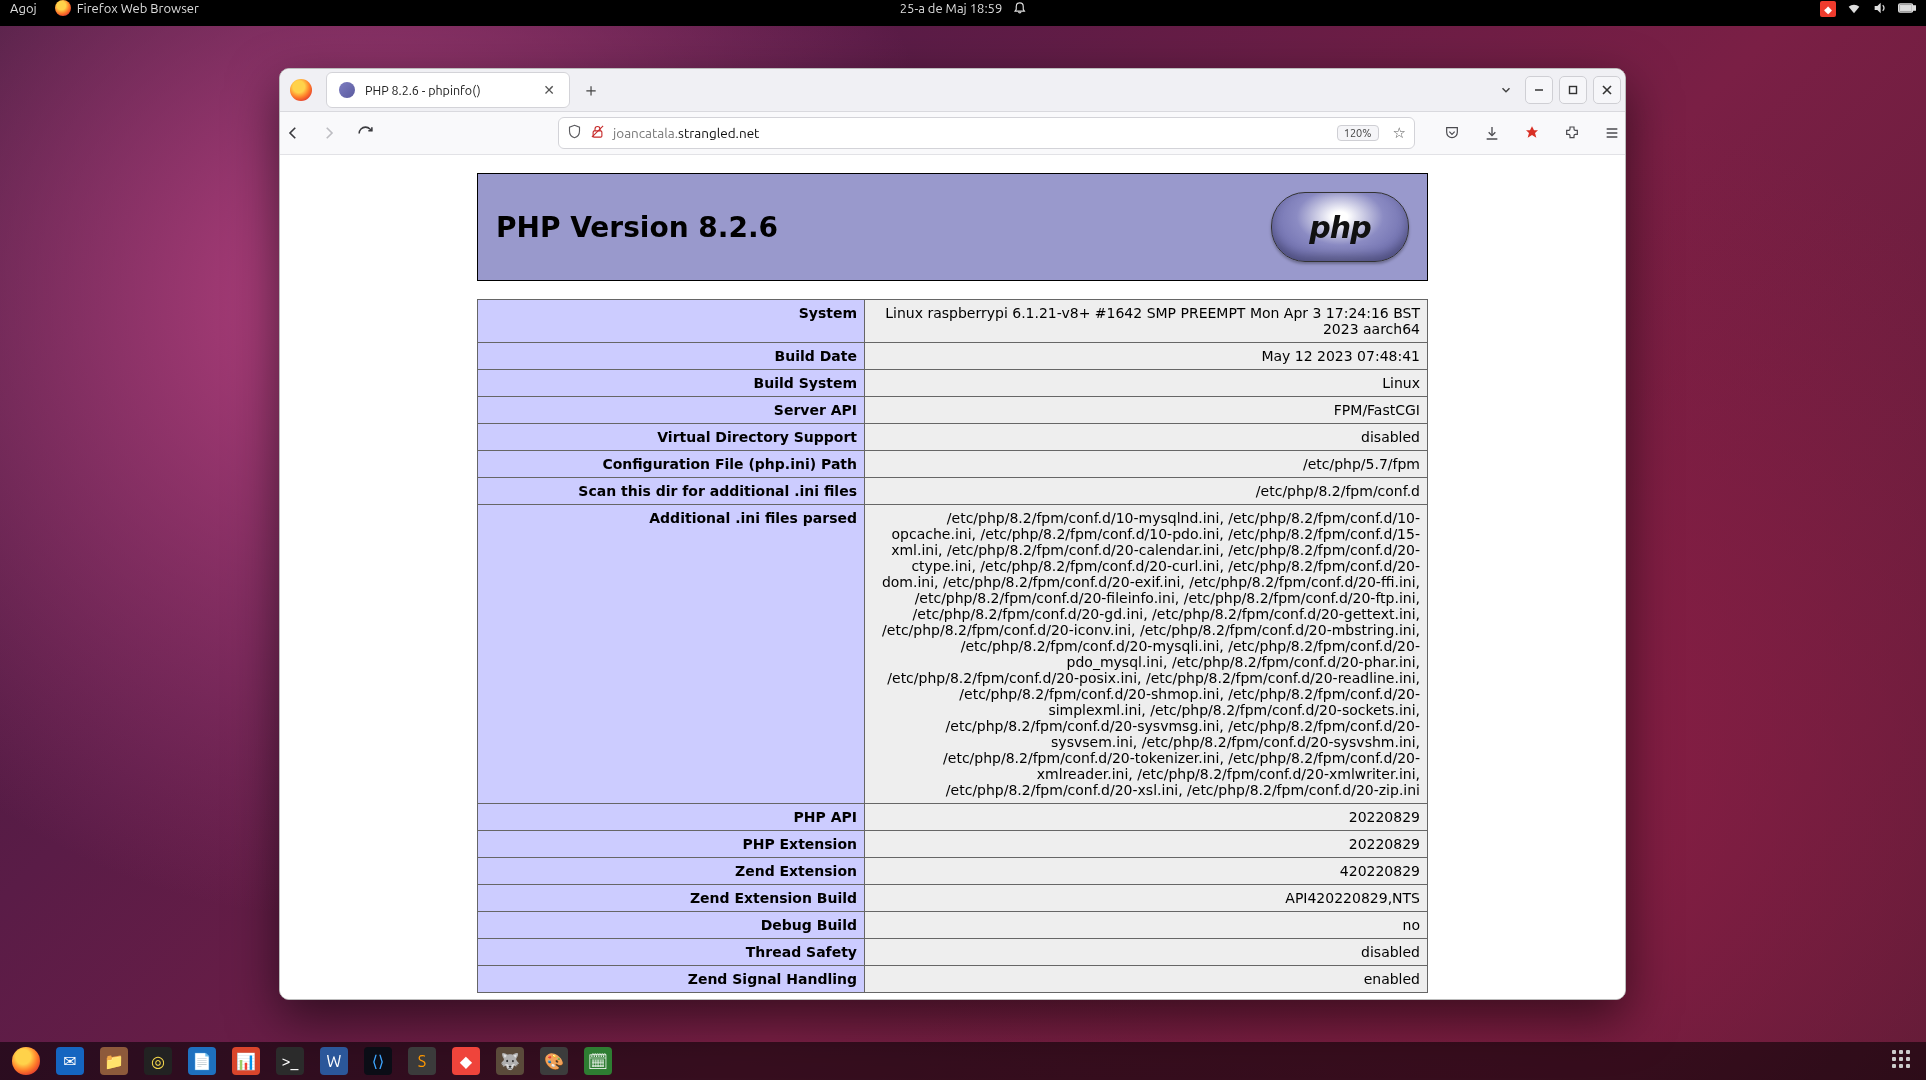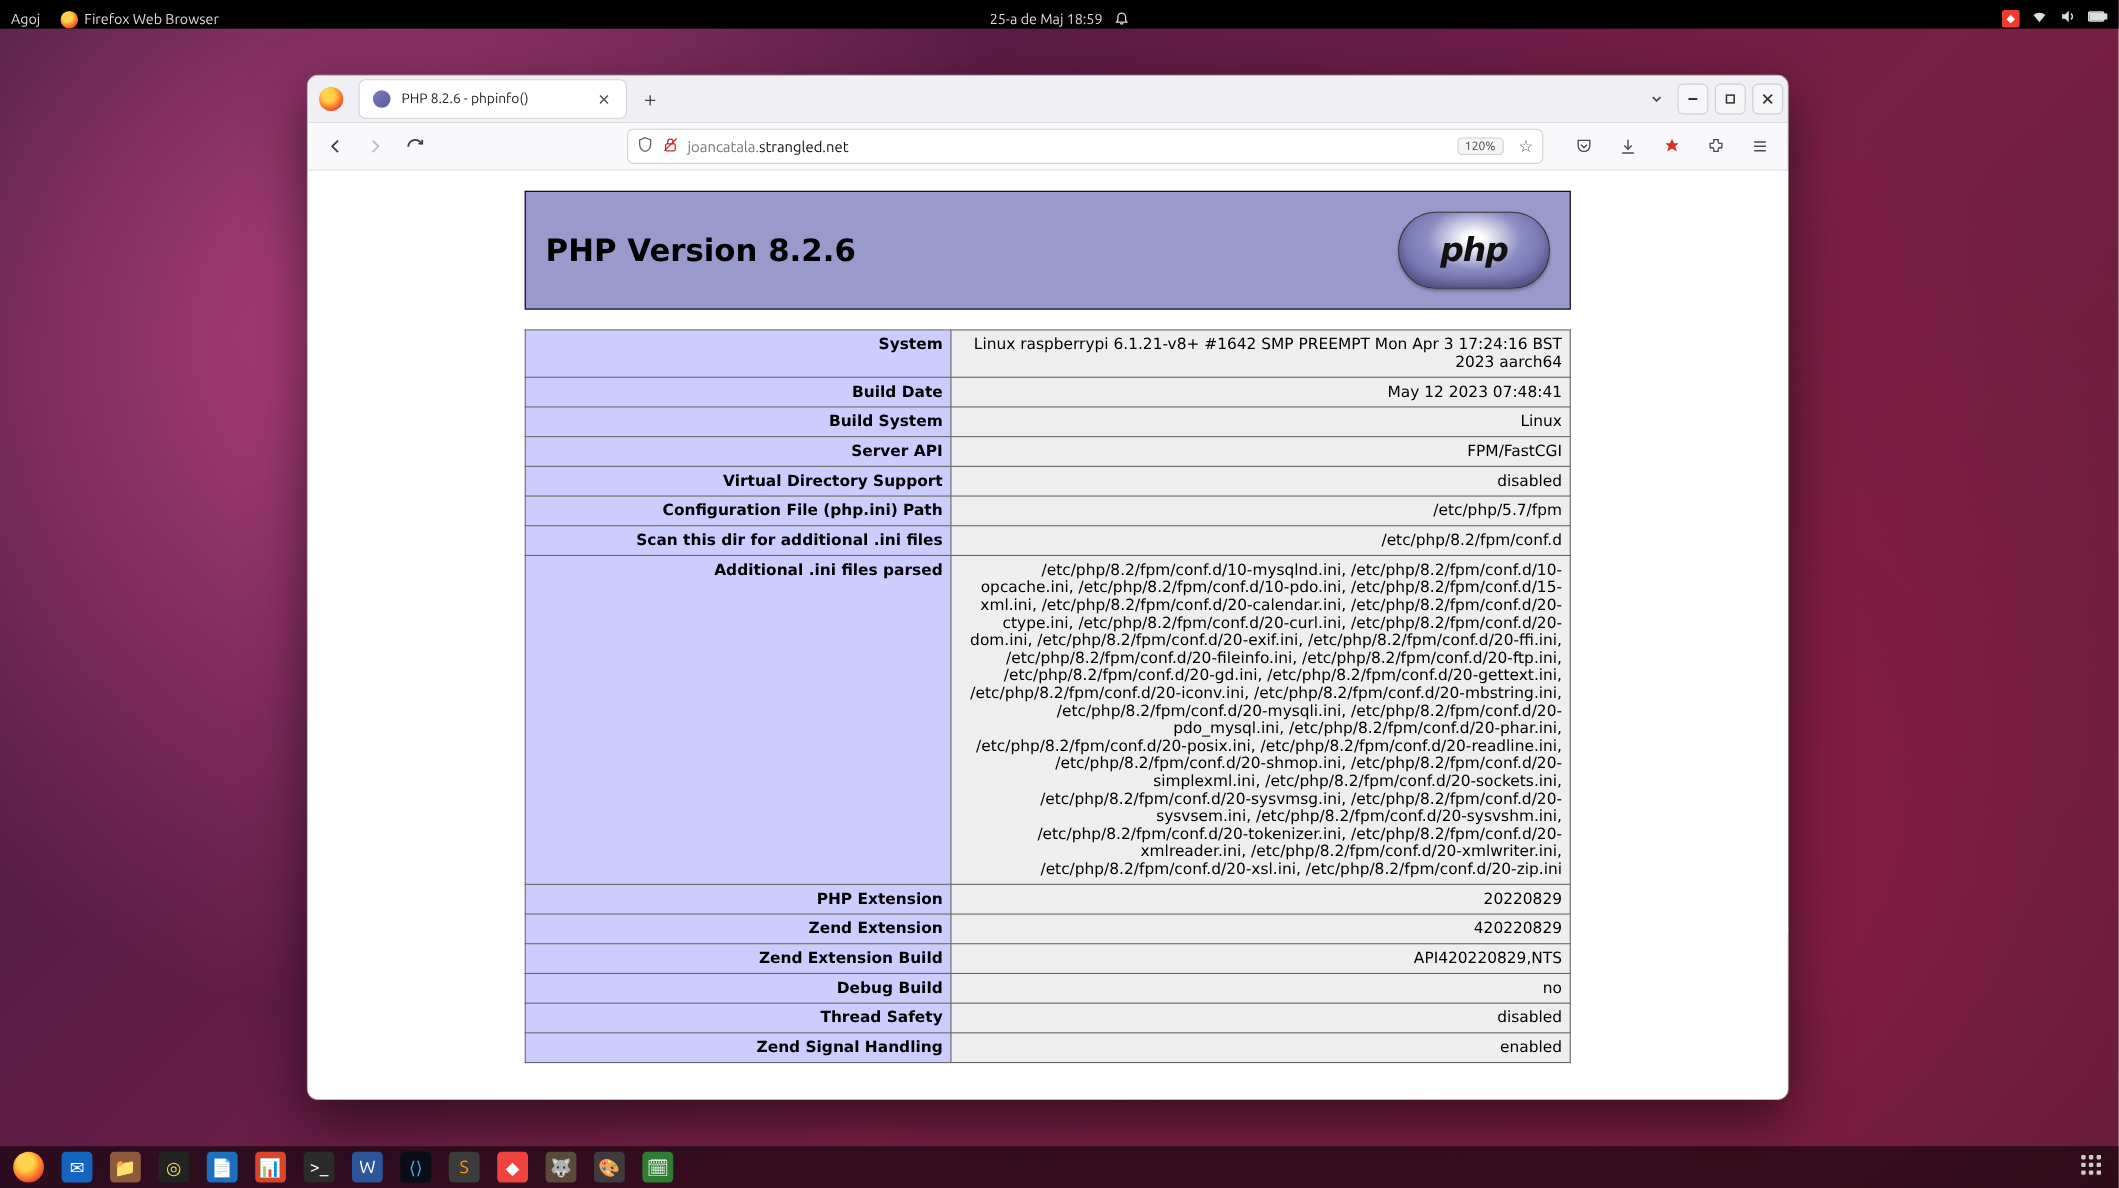--- a/index.html
+++ b/index.html
@@ -4,21 +4,21 @@
 <style>
   html,body{margin:0;padding:0;width:1926px;height:1080px;overflow:hidden;font-family:"Ubuntu","Cantarell","DejaVu Sans",sans-serif;}
   
   #desktop{position:absolute;inset:0;
            background:
              radial-gradient(circle at 18% 28%,#b2407e 0%,rgba(178,64,126,0) 35%),
              radial-gradient(circle at 78% 70%,#8a1d45 0%,rgba(138,29,69,0) 40%),
              linear-gradient(135deg,#3b1a3a 0%,#5a1c47 30%,#7a1f45 60%,#5a1c34 100%);}
   
   #topbar{position:absolute;top:0;left:0;right:0;height:26px;background:#000;color:#ddd;
-          font-size:13px;display:flex;align-items:flex-end;z-index:100;}
+          font-size:13px;display:flex;align-items:flex-start;z-index:100;}
   #topbar .tb-left{display:flex;align-items:center;gap:18px;padding-left:10px;}
   #topbar .tb-center{position:absolute;left:50%;transform:translateX(-50%);display:flex;align-items:center;gap:10px;}
   #topbar .tb-right{margin-left:auto;display:flex;align-items:center;gap:10px;padding-right:10px;}
   #topbar .ff-item{display:flex;align-items:center;gap:6px;}
   .ico{display:inline-block;}
   
   #dock{position:absolute;left:0;right:0;bottom:0;height:38px;
         background:rgba(0,0,0,.55);display:flex;align-items:center;padding:0 12px;z-index:100;}
   #dock .dock-item{width:28px;height:28px;margin-right:16px;border-radius:4px;
                    display:flex;align-items:center;justify-content:center;font-size:16px;color:#fff;}
@@ -42,21 +42,21 @@
        background:linear-gradient(135deg,#7d7dc1,#5a5a9e);}
   .tab .close{margin-left:auto;color:#555;font-size:14px;line-height:1;padding:2px 4px;border-radius:3px;}
   .newtab{width:30px;height:30px;display:flex;align-items:center;justify-content:center;
           font-size:18px;color:#444;margin-left:6px;border-radius:4px;}
   .tab-flex{flex:1;}
   .tabdrop{width:26px;height:26px;display:flex;align-items:center;justify-content:center;color:#444;}
   .winbtn{width:26px;height:26px;border:1px solid #cfcfd4;border-radius:5px;margin-left:6px;
           display:flex;align-items:center;justify-content:center;background:#f6f6f9;color:#333;font-size:12px;}
   
   #navbar{height:42px;background:#f9f9fb;display:flex;align-items:center;gap:10px;
-          padding:0 12px;border-bottom:1px solid #e2e2e6;}
+          padding:0 0;border-bottom:1px solid #e2e2e6;}
   .navico{width:26px;height:26px;display:flex;align-items:center;justify-content:center;
           color:#3b3b3f;font-size:16px;border-radius:4px;}
   .navico.dis{color:#bdbdc2;}
   #urlbar{flex:1;height:30px;border:1px solid #d3d3d8;border-radius:6px;background:#fff;
           display:flex;align-items:center;padding:0 8px;font-size:13.5px;color:#555;gap:8px;}
   #urlbar .domain-rest{color:#777;}
   #urlbar .host{color:#0c0c0c;}
   .zoom-badge{margin-left:auto;font-size:11px;border:1px solid #cfcfd4;border-radius:4px;
               padding:1px 6px;color:#444;background:#f5f5f8;}
   .star{color:#555;font-size:15px;margin-left:6px;}
@@ -264,20 +264,24 @@
             </tr>
             <tr>
               <td class="e">Scan this dir for additional .ini files</td>
               <td class="v">/etc/php/8.2/fpm/conf.d</td>
             </tr>
             <tr>
               <td class="e">Additional .ini files parsed</td>
               <td class="v">/etc/php/8.2/fpm/conf.d/10-mysqlnd.ini, /etc/php/8.2/fpm/conf.d/10-opcache.ini, /etc/php/8.2/fpm/conf.d/10-pdo.ini, /etc/php/8.2/fpm/conf.d/15-xml.ini, /etc/php/8.2/fpm/conf.d/20-calendar.ini, /etc/php/8.2/fpm/conf.d/20-ctype.ini, /etc/php/8.2/fpm/conf.d/20-curl.ini, /etc/php/8.2/fpm/conf.d/20-dom.ini, /etc/php/8.2/fpm/conf.d/20-exif.ini, /etc/php/8.2/fpm/conf.d/20-ffi.ini, /etc/php/8.2/fpm/conf.d/20-fileinfo.ini, /etc/php/8.2/fpm/conf.d/20-ftp.ini, /etc/php/8.2/fpm/conf.d/20-gd.ini, /etc/php/8.2/fpm/conf.d/20-gettext.ini, /etc/php/8.2/fpm/conf.d/20-iconv.ini, /etc/php/8.2/fpm/conf.d/20-mbstring.ini, /etc/php/8.2/fpm/conf.d/20-mysqli.ini, /etc/php/8.2/fpm/conf.d/20-pdo_mysql.ini, /etc/php/8.2/fpm/conf.d/20-phar.ini, /etc/php/8.2/fpm/conf.d/20-posix.ini, /etc/php/8.2/fpm/conf.d/20-readline.ini, /etc/php/8.2/fpm/conf.d/20-shmop.ini, /etc/php/8.2/fpm/conf.d/20-simplexml.ini, /etc/php/8.2/fpm/conf.d/20-sockets.ini, /etc/php/8.2/fpm/conf.d/20-sysvmsg.ini, /etc/php/8.2/fpm/conf.d/20-sysvsem.ini, /etc/php/8.2/fpm/conf.d/20-sysvshm.ini, /etc/php/8.2/fpm/conf.d/20-tokenizer.ini, /etc/php/8.2/fpm/conf.d/20-xmlreader.ini, /etc/php/8.2/fpm/conf.d/20-xmlwriter.ini, /etc/php/8.2/fpm/conf.d/20-xsl.ini, /etc/php/8.2/fpm/conf.d/20-zip.ini</td>
             </tr>
             <tr>
+              <td class="e">PHP API</td>
+              <td class="v">20220829</td>
+            </tr>
+            <tr>
               <td class="e">PHP Extension</td>
               <td class="v">20220829</td>
             </tr>
             <tr>
               <td class="e">Zend Extension</td>
               <td class="v">420220829</td>
             </tr>
             <tr>
               <td class="e">Zend Extension Build</td>
               <td class="v">API420220829,NTS</td>

